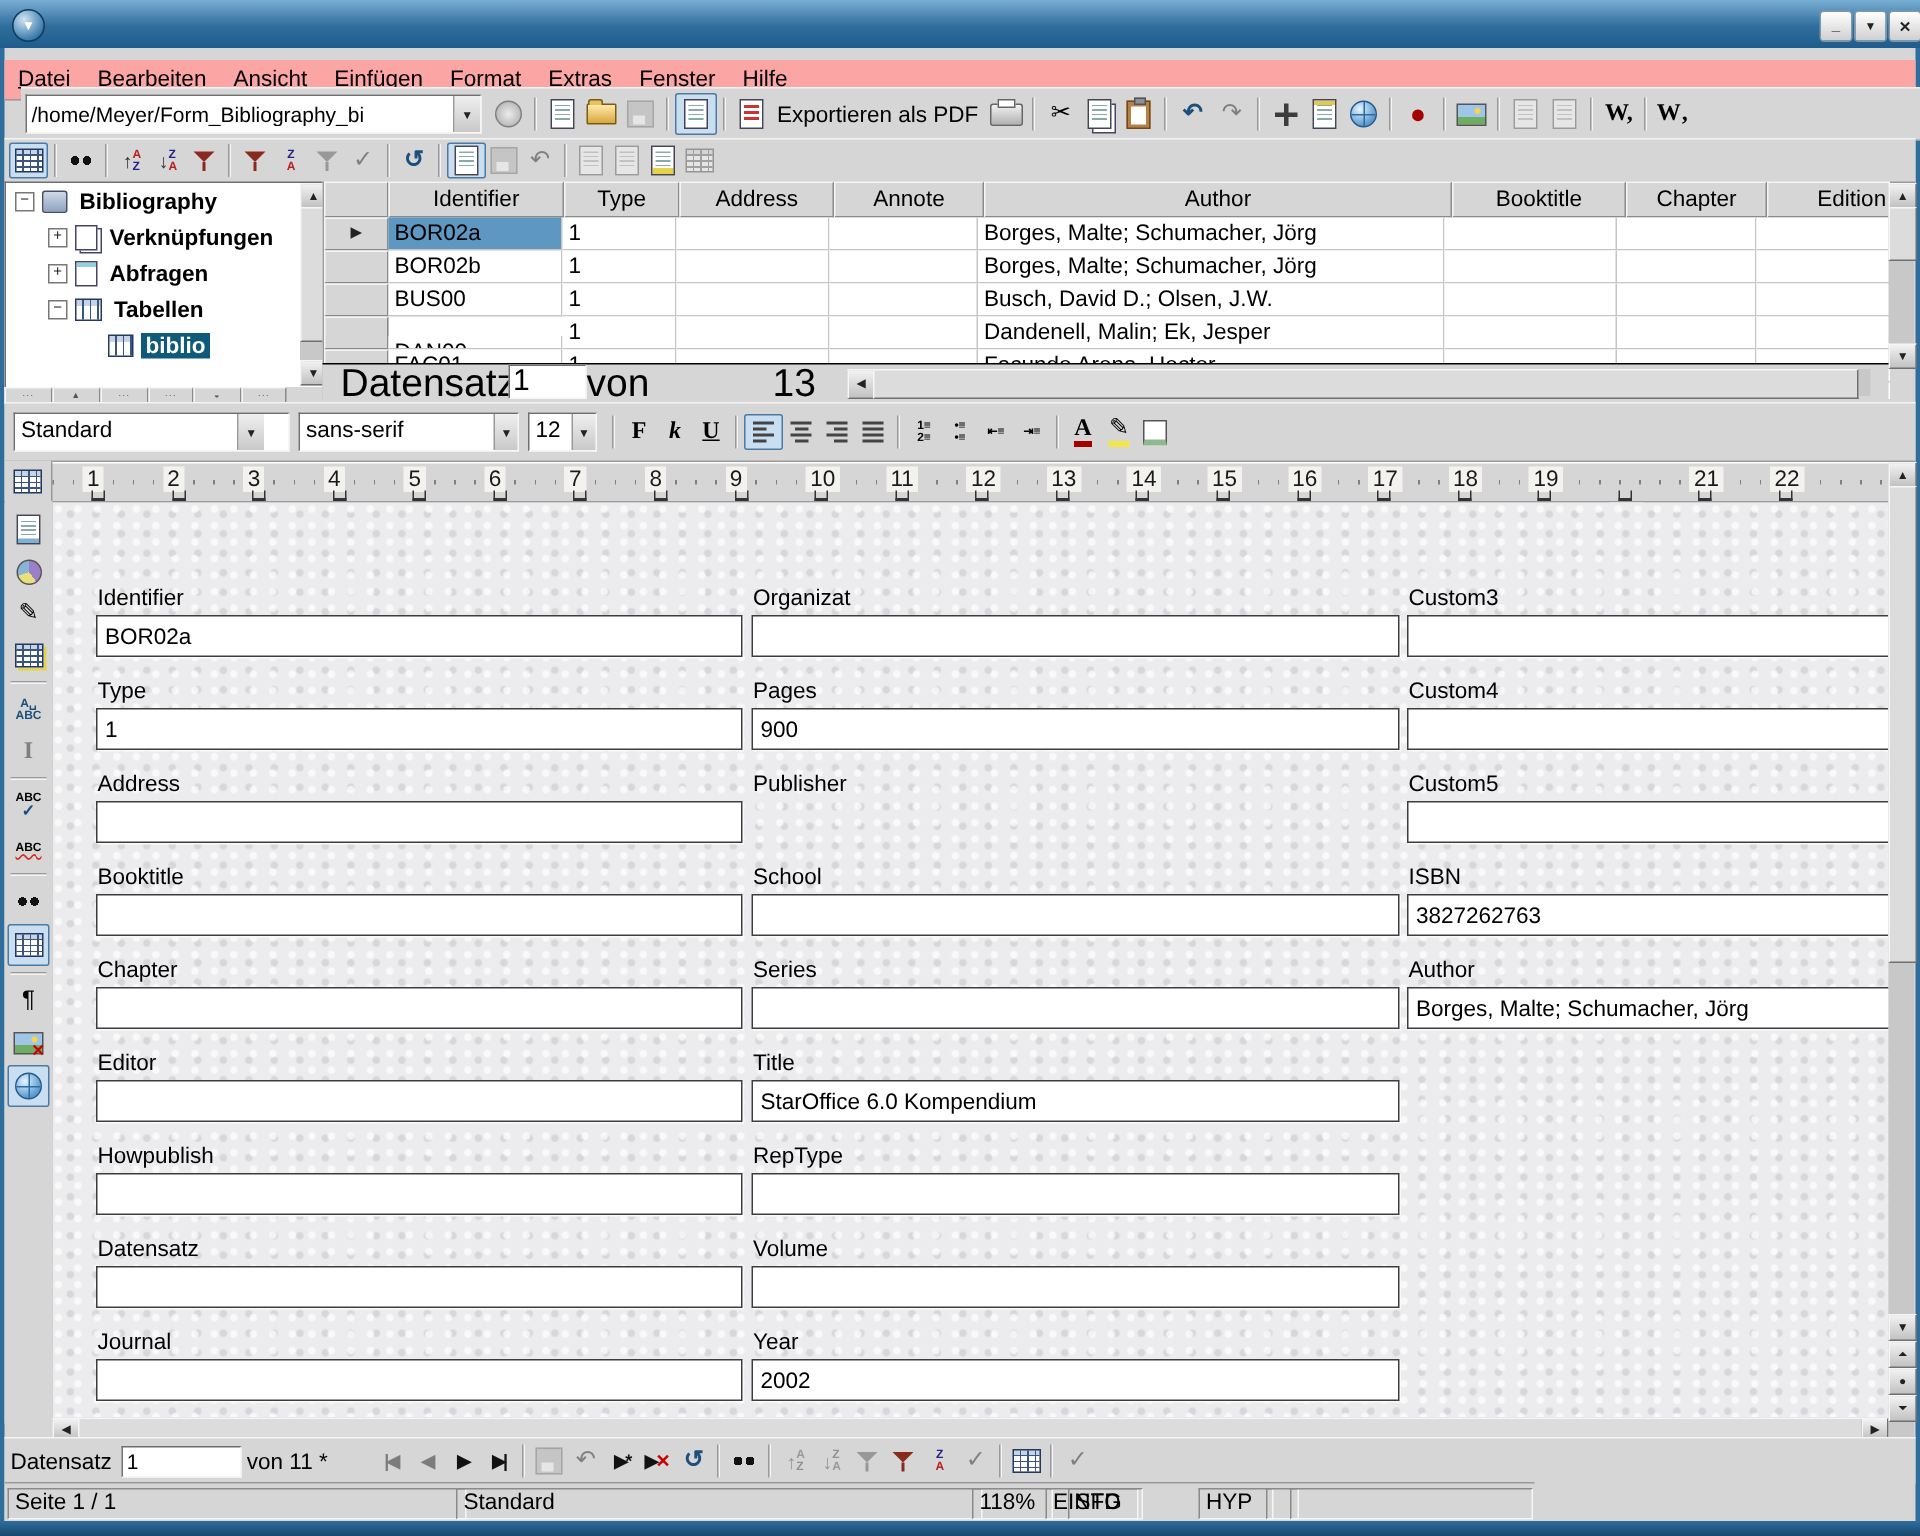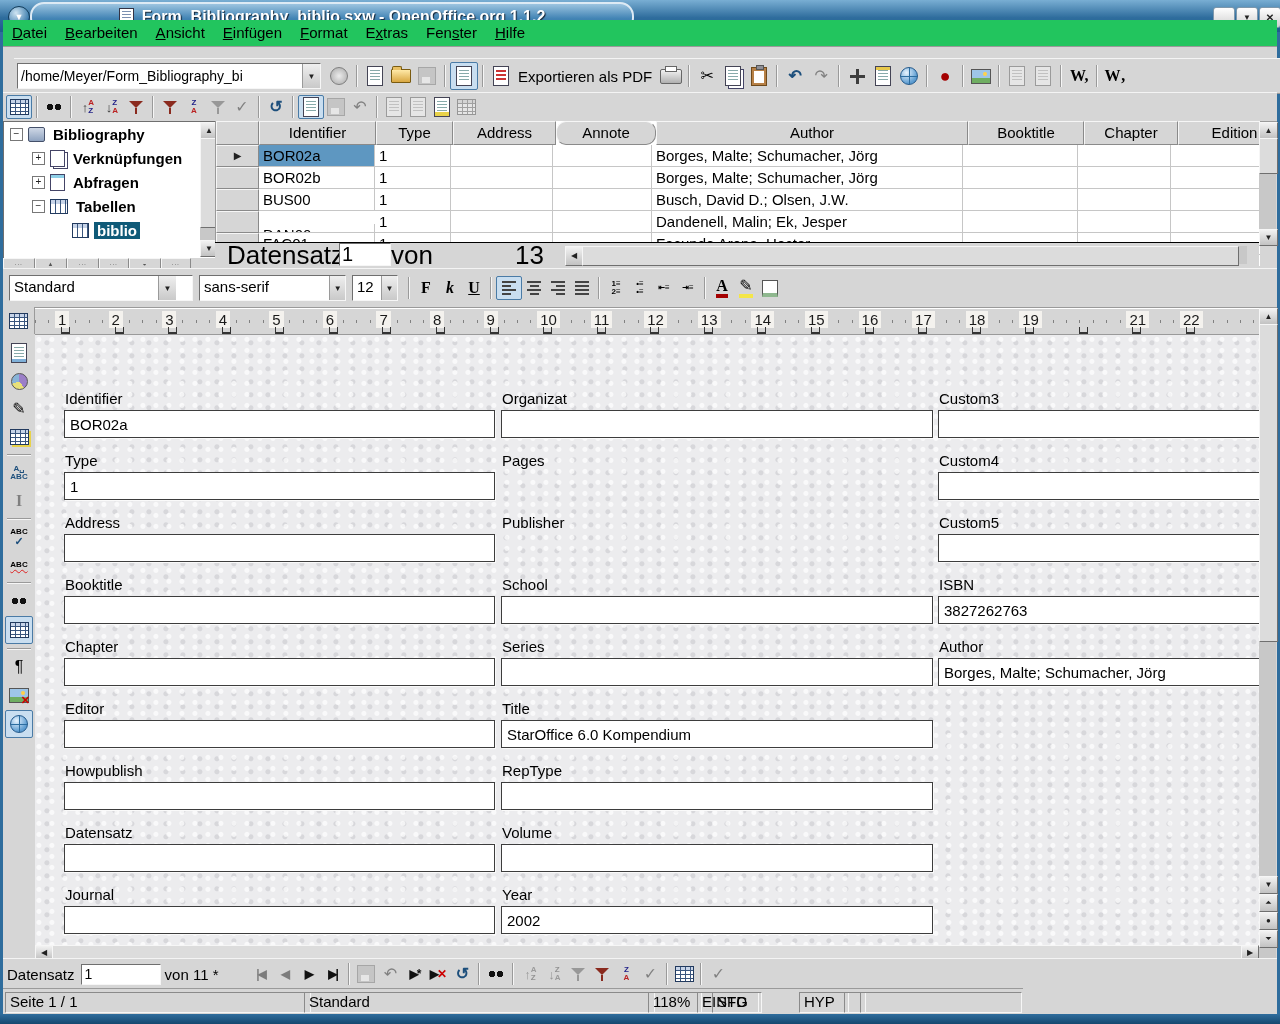--- a/index.html
+++ b/index.html
@@ -17,21 +17,21 @@
     background:linear-gradient(#9cc4e0,#4385b5 55%,#2a6a9a);
     border:2px solid #ddeaf4;display:flex;align-items:center;justify-content:center;gap:8px;
     color:#fff;font-weight:bold;font-size:16px;text-shadow:1px 1px 1px #123;}
   .docicon{width:13px;height:16px;background:#fff;border:1px solid #334;position:relative;}
   .docicon::before{content:"";position:absolute;left:2px;top:2px;right:2px;height:9px;
     background:repeating-linear-gradient(#7b8fb0 0 1px,transparent 1px 3px);}
   .winbtn{position:absolute;top:7px;width:20px;height:19px;border-radius:3px;
     background:linear-gradient(#ffffff,#cfcfcf);border:1px solid #7d97ab;
     display:flex;align-items:center;justify-content:center;font-size:10px;font-weight:bold;color:#222;}
   
-  #menubar{position:absolute;left:3px;top:20px;width:1274px;height:26px;background:#22c55e;
+  #menubar{position:absolute;left:3px;top:40px;width:1274px;height:26px;background:#fca5a5;
     display:flex;border-bottom:1px solid #9a9a9a;}
   .menu-item{padding:0 9px;line-height:25px;font-size:15px;color:#000;}
   
   .tbar{position:absolute;background:#d6d6d6;display:flex;align-items:center;
     border-top:1px solid #f4f4f4;border-bottom:1px solid #9a9a9a;}
   #fn-toolbar{left:14px;top:58px;width:1274px;height:34px;}
   #db-toolbar{left:3px;top:92px;width:1274px;height:28px;}
   #fmt-toolbar{left:3px;top:268px;width:1274px;height:38px;}
   .vsep{width:0;border-left:1px solid #9a9a9a;border-right:1px solid #f6f6f6;height:22px;margin:0 4px;}
   .tbi{width:26px;height:26px;display:flex;align-items:center;justify-content:center;
@@ -186,24 +186,20 @@
 </style>
 </head>
 <body>
 
 <div id="win">
 
   <div id="titlebar">
     <div id="sysbtn">
       <span>▼</span>
     </div>
-    <div id="titlepill">
-      <span class="docicon"></span>
-      <span>Form_Bibliography_biblio.sxw - OpenOffice.org 1.1.2</span>
-    </div>
     <div class="winbtn" style="left:1213px">_</div>
     <div class="winbtn" style="left:1236px;font-size:8px">▼</div>
     <div class="winbtn" style="left:1259px">✕</div>
   </div>
 
   <div id="menubar">
       <div class="menu-item"><span></span><u>D</u><span>atei</span></div>
       <div class="menu-item"><span></span><u>B</u><span>earbeiten</span></div>
       <div class="menu-item"><span></span><u>A</u><span>nsicht</span></div>
       <div class="menu-item"><span></span><u>E</u><span>infügen</span></div>
@@ -412,21 +408,21 @@
     <div class="mini" style="width:30px">◒</div>
     <div class="mini" style="width:28px">∙∙∙</div>
   </div>
 
   <div id="beamer">
       <div class="dt-row dt-headrow">
         <div class="dt-cell dt-corner" style="width: 33px;"></div>
         <div class="dt-cell dt-h" style="width: 107px;">Identifier</div>
         <div class="dt-cell dt-h" style="width: 67px;">Type</div>
         <div class="dt-cell dt-h" style="width: 93px;">Address</div>
-        <div class="dt-cell dt-h" style="width: 90px; border-radius: 10px;">Annote</div>
+        <div class="dt-cell dt-h" style="width: 90px;">Annote</div>
         <div class="dt-cell dt-h" style="width: 302px;">Author</div>
         <div class="dt-cell dt-h" style="width: 106px;">Booktitle</div>
         <div class="dt-cell dt-h" style="width: 84px;">Chapter</div>
         <div class="dt-cell dt-h" style="width: 103px;">Edition</div>
       </div>
       <div class="dt-row">
         <div class="dt-cell dt-rowhead" style="width: 33px;">▶</div>
         <div class="dt-cell selcell" style="width: 107px;">BOR02a</div>
         <div class="dt-cell" style="width: 67px;">1</div>
         <div class="dt-cell" style="width: 93px;"></div>
@@ -709,20 +705,21 @@
       <input class="ffield" style="left: 29px; top: 385px; width: 419px;">
       <div class="flabel" style="left: 30px; top: 427px;">Howpublish</div>
       <input class="ffield" style="left: 29px; top: 447px; width: 419px;">
       <div class="flabel" style="left: 30px; top: 489px;">Datensatz</div>
       <input class="ffield" style="left: 29px; top: 509px; width: 419px;">
       <div class="flabel" style="left: 30px; top: 551px;">Journal</div>
       <input class="ffield" style="left: 29px; top: 571px; width: 419px;">
       <div class="flabel" style="left: 467px; top: 55px;">Organizat</div>
       <input class="ffield" style="left: 466px; top: 75px; width: 420px;">
       <div class="flabel" style="left: 467px; top: 117px;">Pages</div>
+      <input class="ffield" value="900" style="left: 466px; top: 137px; width: 420px;">
       <div class="flabel" style="left: 467px; top: 179px;">Publisher</div>
       <div class="flabel" style="left: 467px; top: 241px;">School</div>
       <input class="ffield" style="left: 466px; top: 261px; width: 420px;">
       <div class="flabel" style="left: 467px; top: 303px;">Series</div>
       <input class="ffield" style="left: 466px; top: 323px; width: 420px;">
       <div class="flabel" style="left: 467px; top: 365px;">Title</div>
       <input class="ffield" value="StarOffice 6.0 Kompendium" style="left: 466px; top: 385px; width: 420px;">
       <div class="flabel" style="left: 467px; top: 427px;">RepType</div>
       <input class="ffield" style="left: 466px; top: 447px; width: 420px;">
       <div class="flabel" style="left: 467px; top: 489px;">Volume</div>

